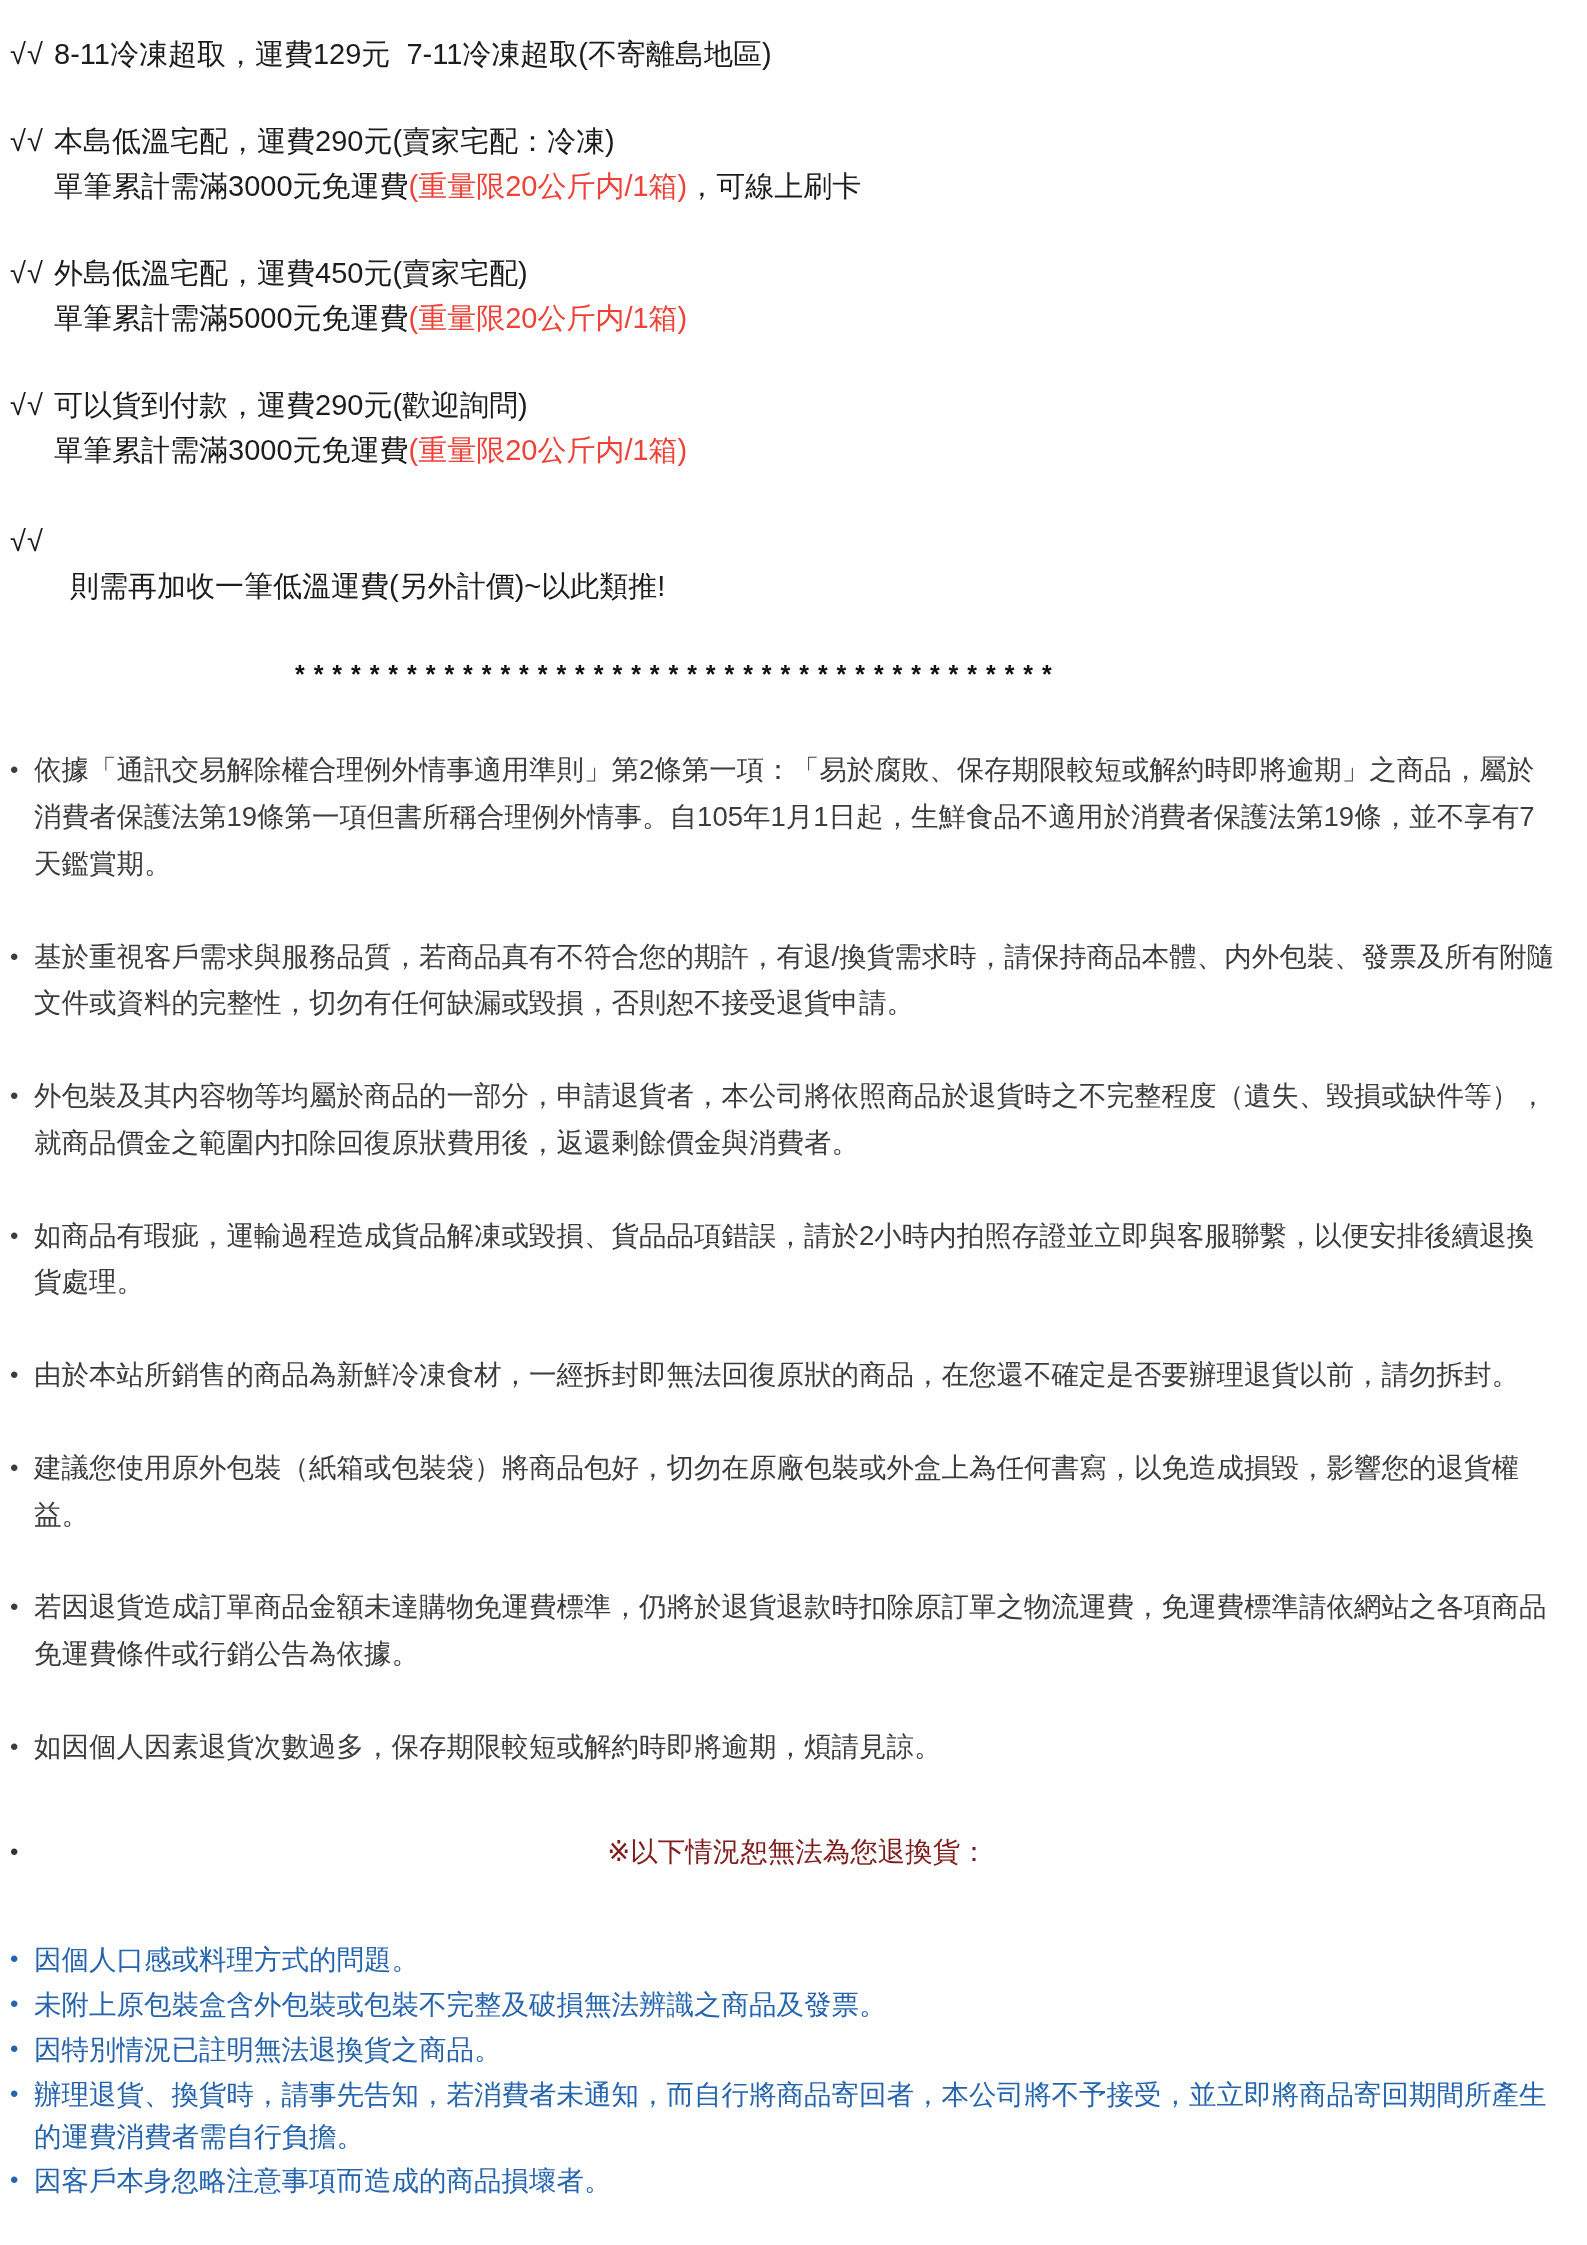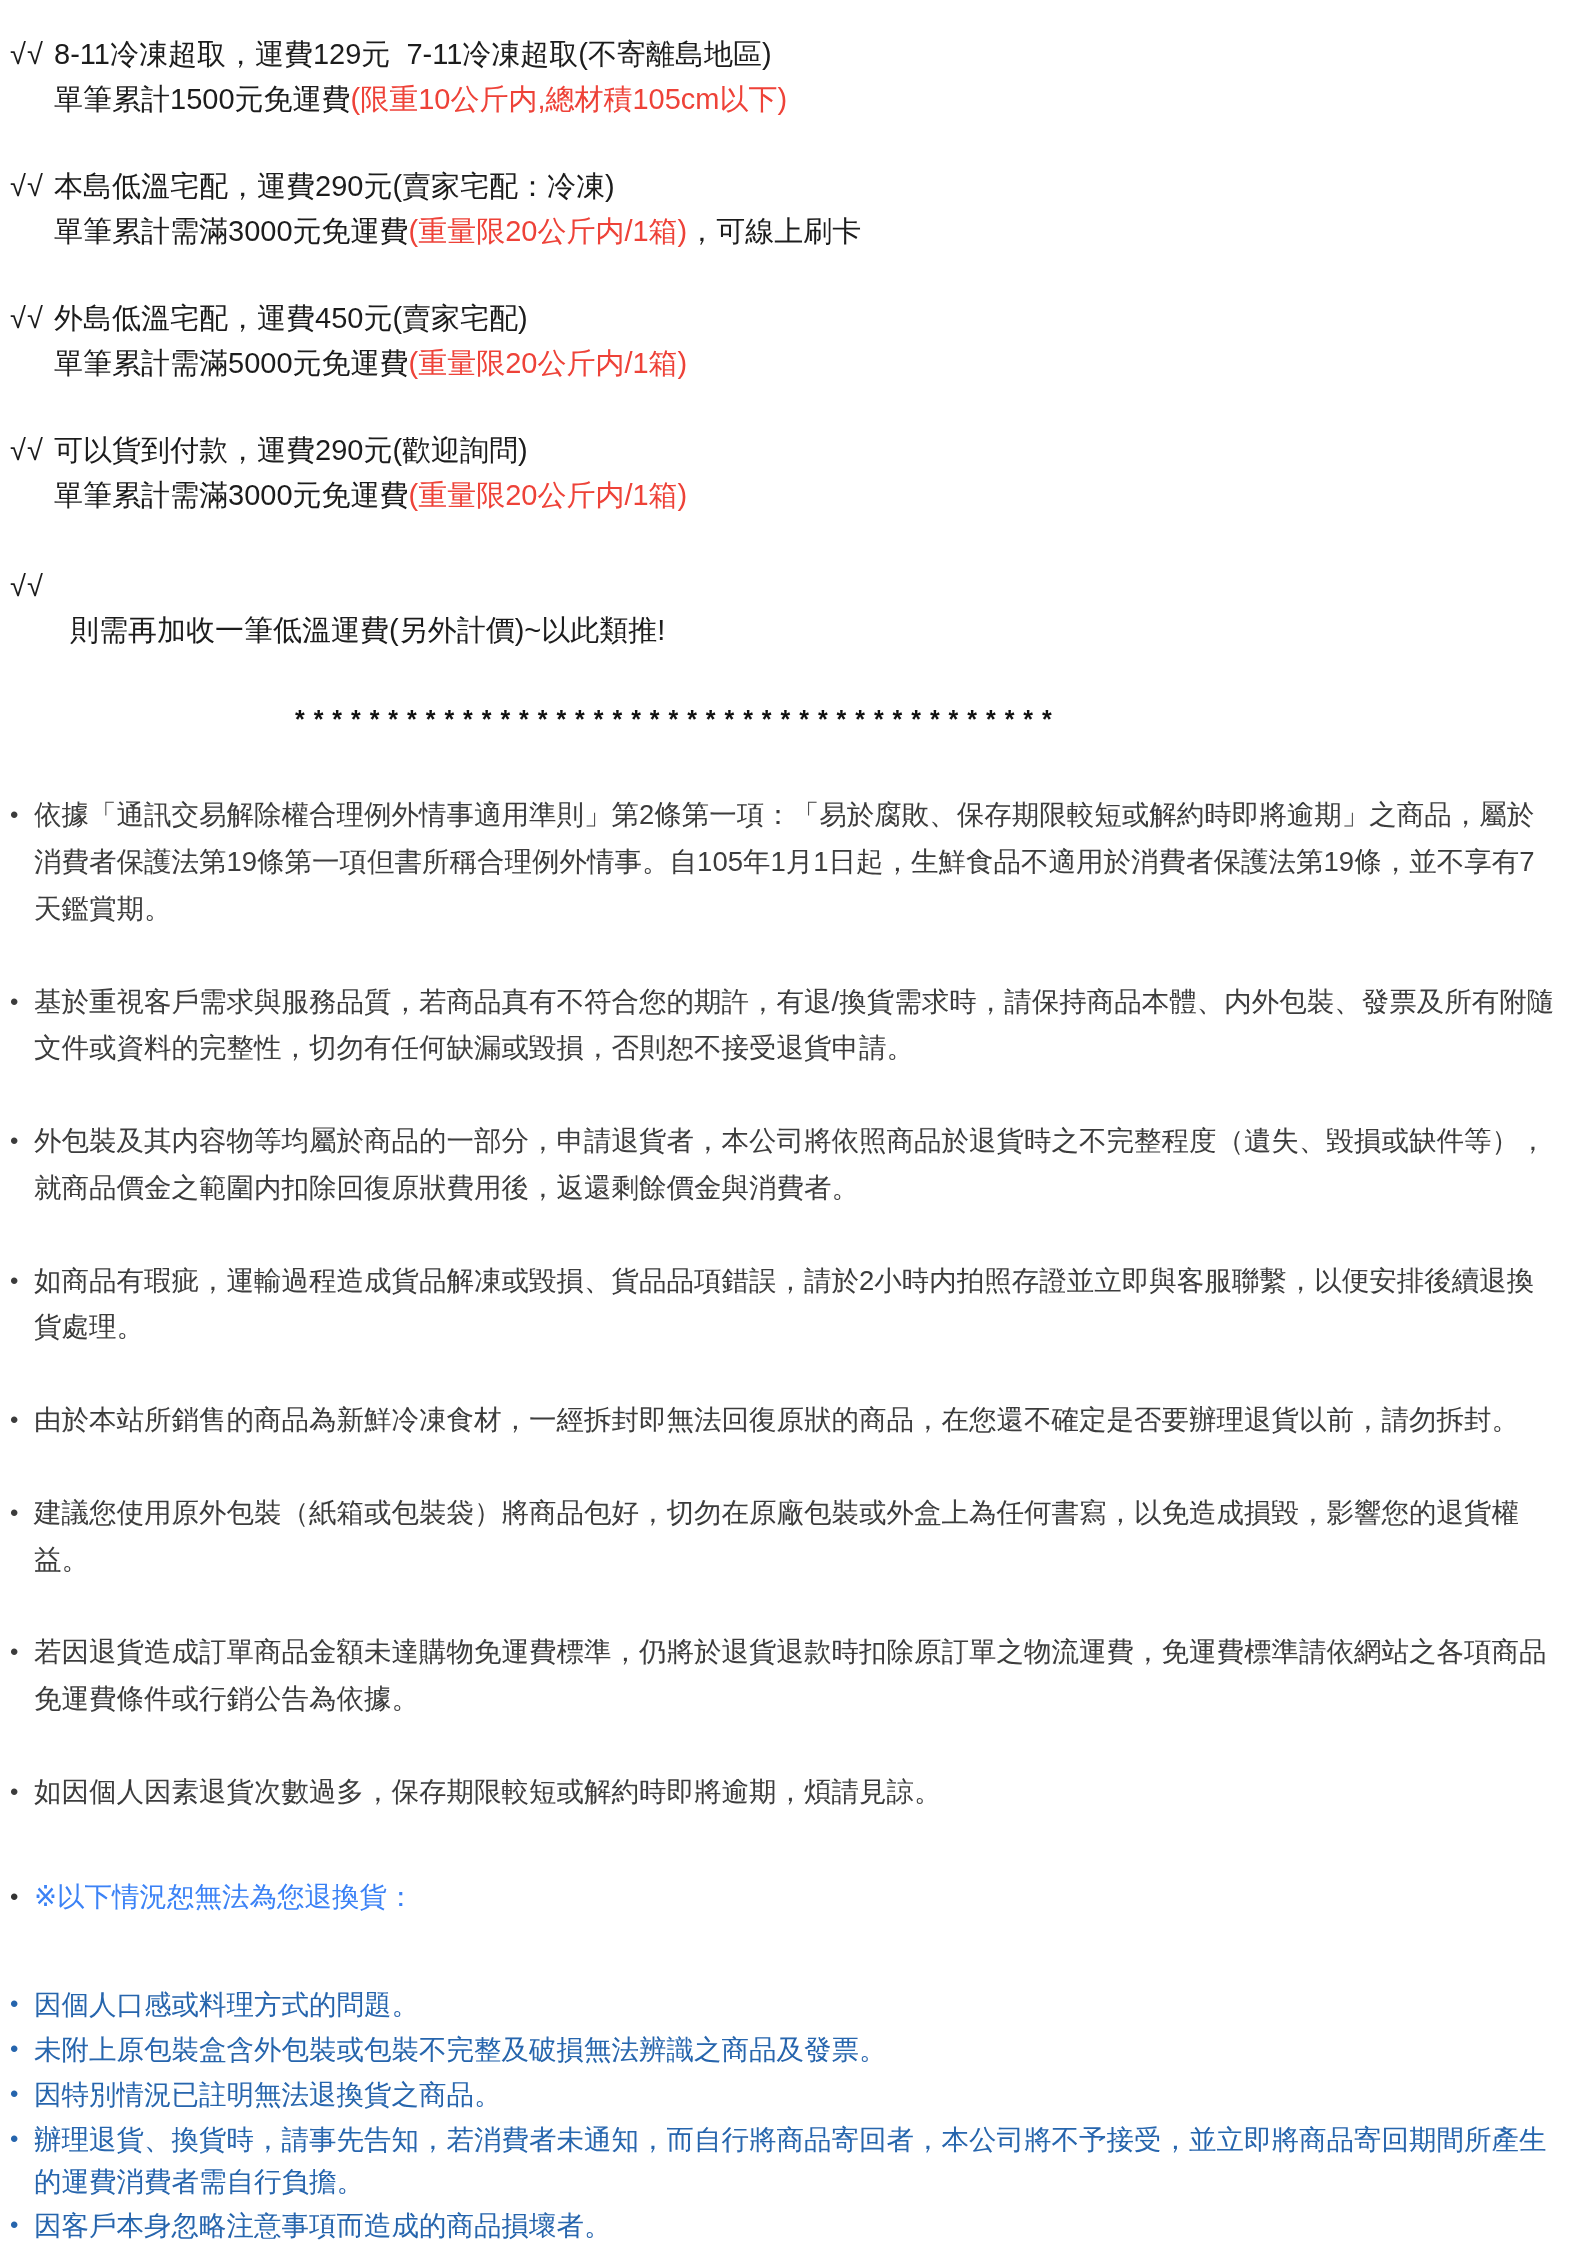--- a/index.html
+++ b/index.html
@@ -32,40 +32,39 @@
   }
 
   
   .policy-list { color:#3c3c3c; }
   .bullet-item { display:flex; font-size:27.5px; line-height:1.7; margin-bottom:46px; }
   .bullet-dot { flex:none; width:24px; font-size:24px; line-height:1.9; color:#3c3c3c; }
   .bullet-text { flex:1; }
 
   .warning-item { margin-top:58px; margin-bottom:64px; }
   .warning-item .bullet-dot { color:#333333; }
-  .warning-item .bullet-text { color:#3b82f6; }
+  .warning-item .bullet-text { color:#7f1d1d;text-align:center; }
 
   
   .blue-list { color:#2665ad; }
   .blue-list .bullet-item { font-size:27.5px; line-height:1.52; margin-bottom:3px; }
   .blue-list .bullet-dot { color:#2665ad; line-height:1.7; }
 </style>
 </head>
 <body>
 
 <div class="page">
 
   <div>
 
     <div class="ship-item">
       <div class="ship-row1">
         <span class="check-mark">√√</span>
         <span class="ship-line1">8-11冷凍超取，運費129元  7-11冷凍超取(不寄離島地區)</span>
       </div>
-      <div class="ship-row2"><span>單筆累計1500元免運費</span><span class="red">(限重10公斤内,總材積105cm以下)</span><span></span></div>
     </div>
 
     <div class="ship-item">
       <div class="ship-row1">
         <span class="check-mark">√√</span>
         <span class="ship-line1">本島低溫宅配，運費290元(賣家宅配：冷凍)</span>
       </div>
       <div class="ship-row2"><span>單筆累計需滿3000元免運費</span><span class="red">(重量限20公斤内/1箱)</span><span>，可線上刷卡</span></div>
     </div>
 

